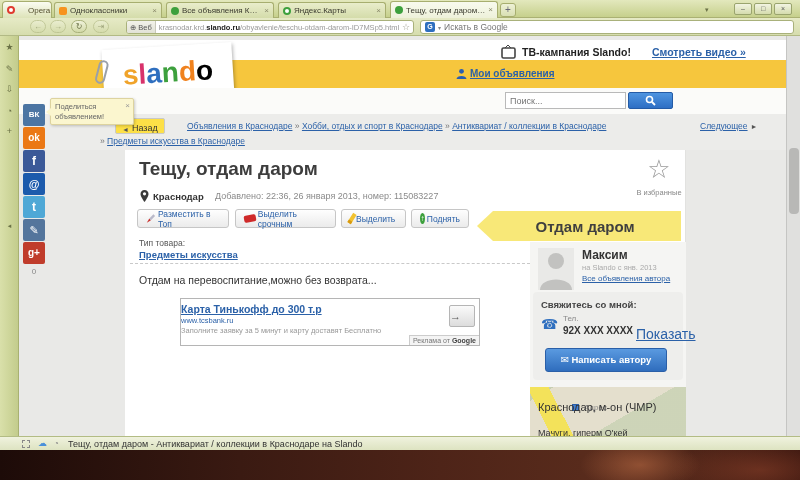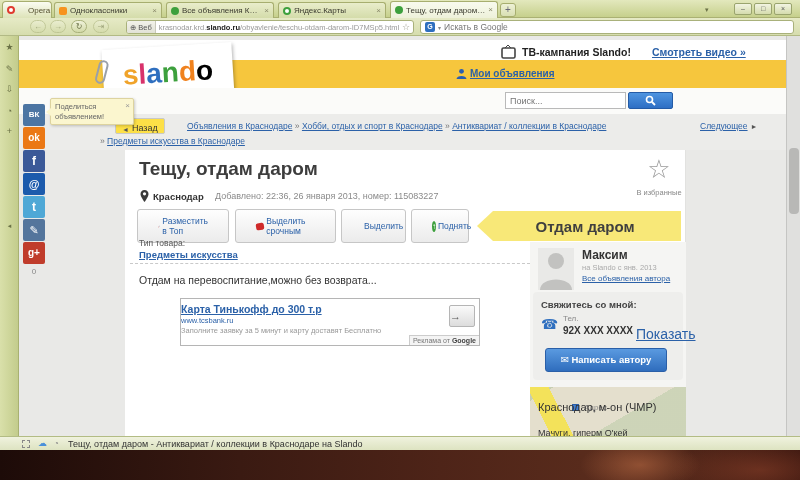--- a/index.html
+++ b/index.html
@@ -38,21 +38,21 @@
   .blink{color:#2b61a8;text-decoration:underline;cursor:pointer}
   .bsep{color:#777}
   #logo-card{left:103px;top:10px;width:130px;height:54px;background:#fff;box-shadow:1px 2px 4px rgba(0,0,0,.3);transform:rotate(-3.5deg);display:flex;align-items:center;justify-content:center}
   #logo-card b{font-size:28px;letter-spacing:0}
   #logo-card b:nth-child(1){color:#e23b3b}#logo-card b:nth-child(2){color:#f0a32a}
   #logo-card b:nth-child(3){color:#d8326b}#logo-card b:nth-child(4){color:#2f6fbf}
   #logo-card b:nth-child(5){color:#3da03d}#logo-card b:nth-child(6){color:#f0821e}
   #clip{position:absolute;left:-6px;top:10px;width:10px;height:24px;border:2px solid #9aa0a8;border-radius:5px;transform:rotate(18deg);background:transparent}
   #postbtn{left:553px;top:25px;width:128px;height:24px;background:linear-gradient(#e01616,#b80d0d);border:1px solid #8f0909;border-radius:3px;color:#fff;font-weight:bold;font-size:10px;text-align:center;line-height:22px;cursor:pointer}
   #card{left:125px;top:114px;width:561px;height:286px;background:#fff;border-right:1px solid #e2e2e0}
-  .abtn{top:59px;height:34px;background:linear-gradient(#fefefe,#ebebeb);border:1px solid #c6c6c6;border-radius:3px;display:flex;align-items:center;gap:2px;padding:0 20px;cursor:pointer}
+  .abtn{top:59px;height:19px;background:linear-gradient(#fefefe,#ebebeb);border:1px solid #c6c6c6;border-radius:3px;display:flex;align-items:center;gap:2px;padding:0 8px;cursor:pointer}
   .abtn span{font-size:8.5px;color:#2b61a8}
   #ribbon{left:352px;top:61px;width:204px;height:30px;background:#f8e878;clip-path:polygon(16px 0,100% 0,100% 100%,16px 100%,0 50%);display:flex;align-items:center;justify-content:center}
   #ribbon b{font-size:15px;color:#3f3f3f;padding-left:12px}
   #rail{left:405px;top:92px;width:156px;height:194px;background:#f5f5f3}
   #contact{position:absolute;left:3px;top:50px;width:150px;height:88px;background:#eeeeec;border-radius:4px}
   #writebtn{position:absolute;left:12px;top:56px;width:122px;height:24px;background:linear-gradient(#5a9ae0,#2f6dbd);border:1px solid #2a5fa8;border-radius:3px;color:#fff;font-weight:bold;font-size:9.5px;text-align:center;line-height:22px;cursor:pointer}
   #map{position:absolute;left:0;top:145px;width:156px;height:49px;overflow:hidden;background:
     linear-gradient(63deg,rgba(0,0,0,0) 12%,#f3e25a 12%,#f3e25a 24%,rgba(0,0,0,0) 24%),
     linear-gradient(150deg,rgba(170,190,150,.5) 10%,rgba(0,0,0,0) 10%,rgba(0,0,0,0) 60%,rgba(190,205,170,.6) 60%),#e4dfcd;cursor:pointer}
   #gad{left:55px;top:148px;width:300px;height:48px;border:1px solid #b5b5b5;background:#fff;text-align:left}

